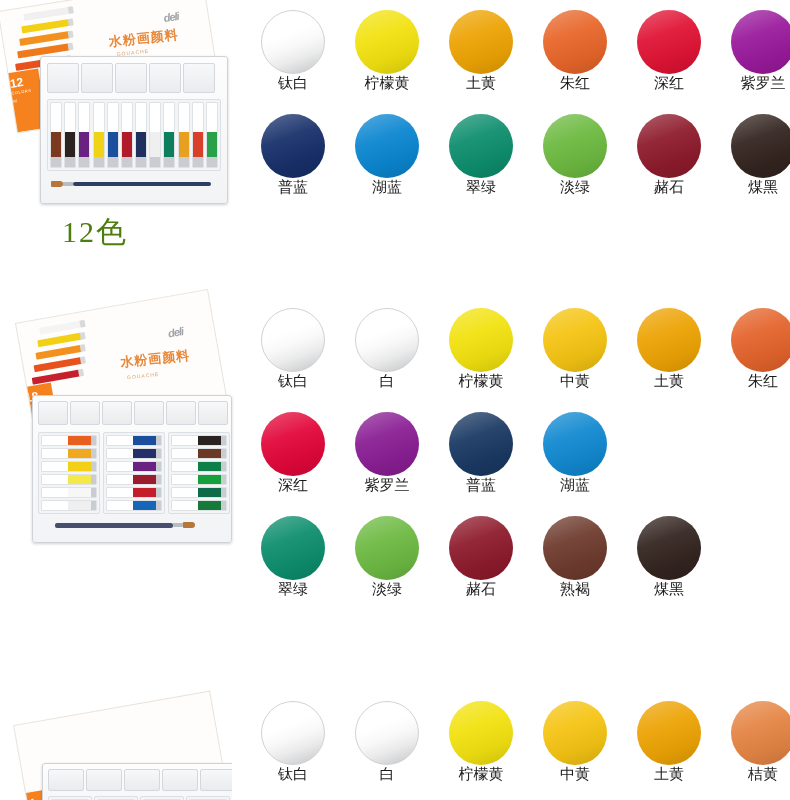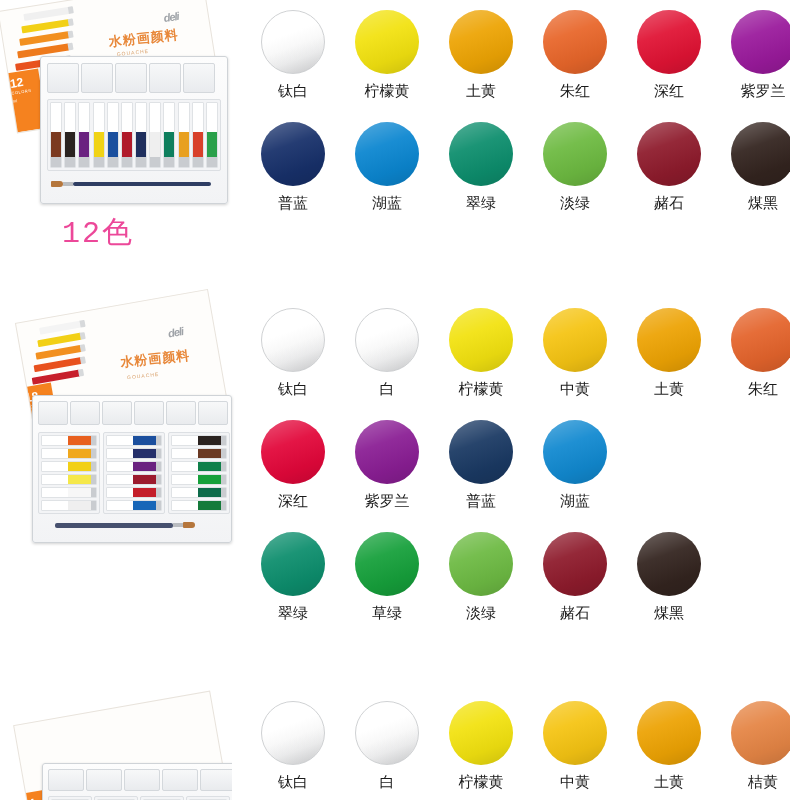--- a/index.html
+++ b/index.html
@@ -73,41 +73,41 @@
   .tube .body { flex:1; }
   .tube .paint { width:42%; }
   .tube .neck { width:5px; background:#c9ccd0; }
   .brush-row { position:absolute; display:flex; align-items:center; }
   .brush-handle { height:4px; background:#2e3d63; border-radius:2px; }
   .brush-ferrule { height:4px; width:10px; background:#b9bcc0; }
   .brush-tip { width:12px; height:6px; background:#b5763c; border-radius:1px 3px 3px 1px; }
   .spatula { height:5px; background:#46506e; border-radius:2px; }
 
   .count-label {
-    position: absolute; font-size: 30px; color: #ec4899;
+    position: absolute; font-size: 30px; color: #4d7c0f;
     font-weight: 300; letter-spacing: 2px;
-    font-family: Liberation Mono, monospace;
+    font-family: Liberation Serif, serif;
   }
 
   
   .swatch-grid { position:absolute; left:246px; top:0; }
   .swatch-row { display:flex; }
   .swatch-cell { width:94px; display:flex; flex-direction:column; align-items:center; }
   .swatch {
     width:64px; height:64px; border-radius:50%;
     position:relative;
   }
   .swatch::after{
     content:""; position:absolute; inset:0; border-radius:50%;
     background: linear-gradient(160deg, rgba(255,255,255,.30) 0%, rgba(255,255,255,.06) 38%,
                 rgba(0,0,0,.05) 72%, rgba(0,0,0,.16) 100%);
   }
   .swatch.is-white { border:1px solid #cfd1d3; }
   .swatch-name {
-    margin-top:8px; font-size:15px; color:#1b1b1b; white-space:nowrap;
+    font-size:15px; color:#1b1b1b; white-space:nowrap;
     font-family:"DejaVu Sans","Liberation Sans",sans-serif;
   }
 </style>
 </head>
 <body>
 
 <div class="page">
 
   <div class="section" id="section-12">
 
@@ -478,30 +478,30 @@
           <div class="swatch-name">湖蓝</div>
         </div>
       </div>
 
       <div class="swatch-row" style="margin-top:21px;">
         <div class="swatch-cell">
           <div class="swatch" style="background:#0d8e6d;"></div>
           <div class="swatch-name">翠绿</div>
         </div>
         <div class="swatch-cell">
-          <div class="swatch" style="background:#16a03b;"></div>
-          <div class="swatch-name">草绿</div>
-        </div>
-        <div class="swatch-cell">
           <div class="swatch" style="background:#6dba43;"></div>
           <div class="swatch-name">淡绿</div>
         </div>
         <div class="swatch-cell">
           <div class="swatch" style="background:#8e1b2c;"></div>
           <div class="swatch-name">赭石</div>
+        </div>
+        <div class="swatch-cell">
+          <div class="swatch" style="background:#6e3b2e;"></div>
+          <div class="swatch-name">熟褐</div>
         </div>
         <div class="swatch-cell">
           <div class="swatch" style="background:#33241f;"></div>
           <div class="swatch-name">煤黑</div>
         </div>
       </div>
     </div>
   </div>
 
   <div class="section" id="section-24" style="top:685px; height:115px; overflow:hidden;">

